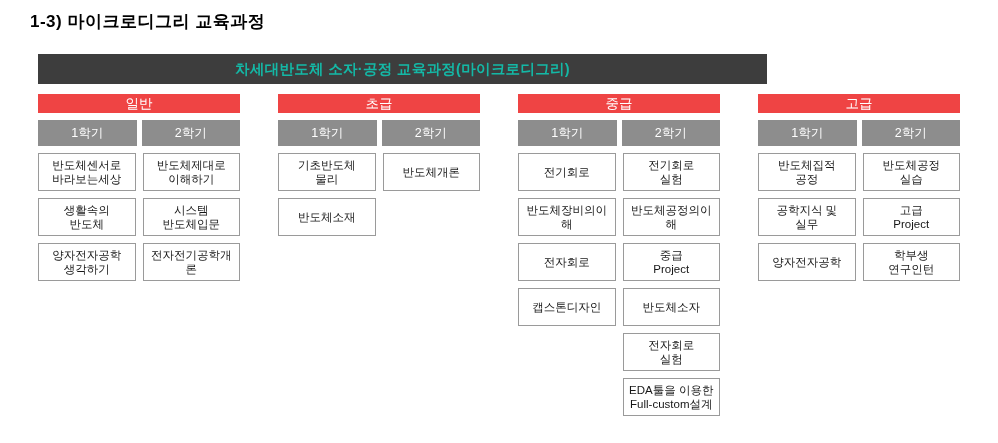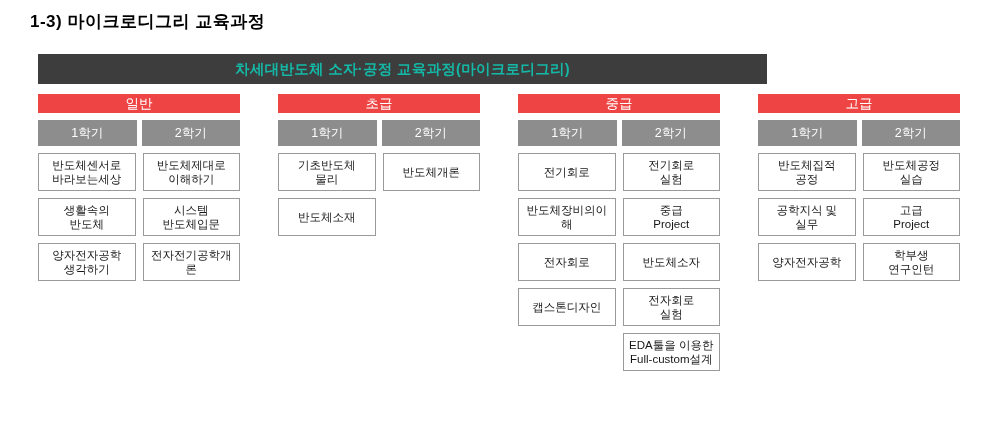--- a/index.html
+++ b/index.html
@@ -162,20 +162,21 @@
       <div class="sem-cols">
         <div class="sem-col">
           <div class="course">전기회로</div>
           <div class="course">반도체장비의이해</div>
           <div class="course">전자회로</div>
           <div class="course">캡스톤디자인</div>
         </div>
         <div class="sem-col">
           <div class="course">전기회로
 실험</div>
+          <div class="course">반도체공정의이해</div>
           <div class="course">중급
 Project</div>
           <div class="course">반도체소자</div>
           <div class="course">전자회로
 실험</div>
           <div class="course">EDA툴을 이용한
 Full-custom설계</div>
         </div>
       </div>
     </div>

